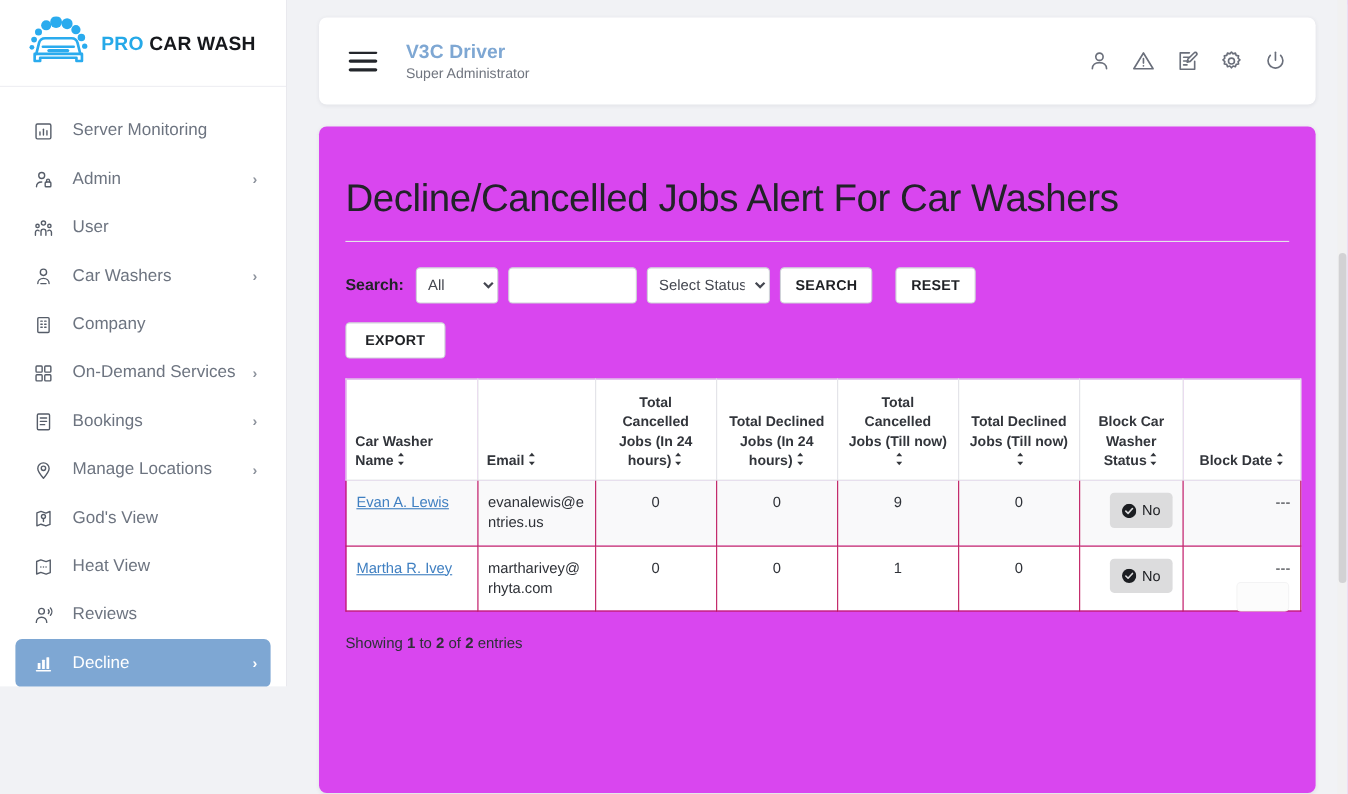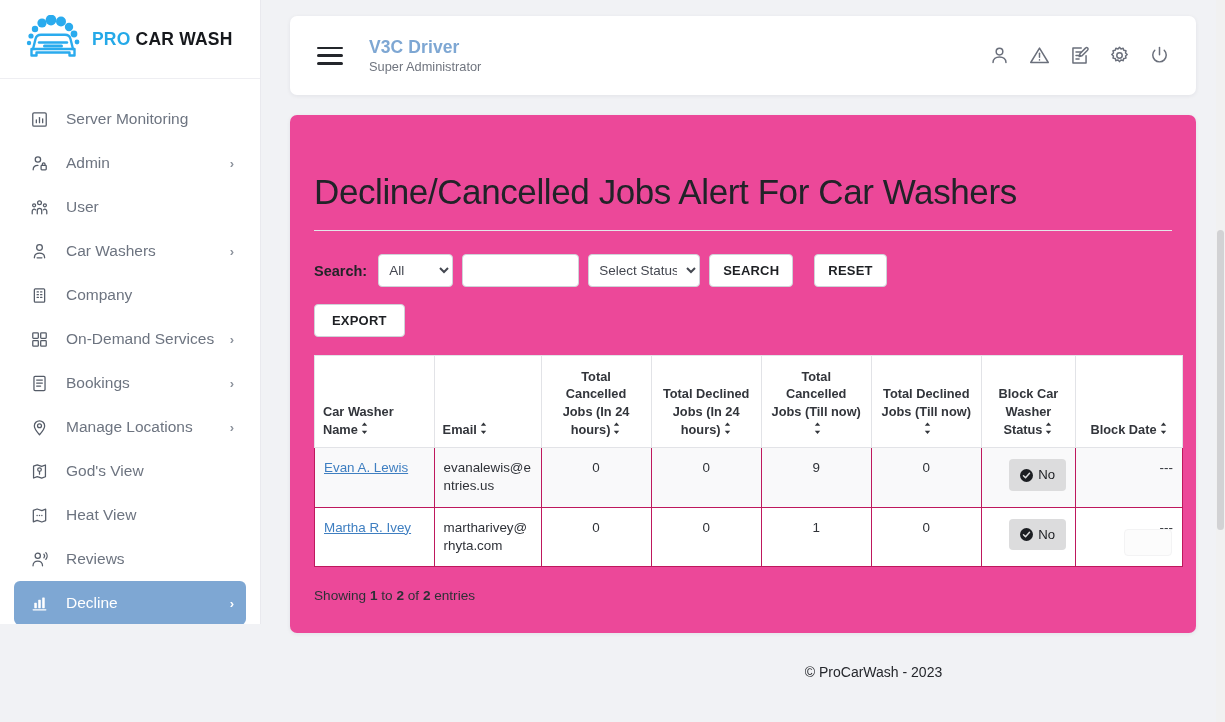--- a/index.html
+++ b/index.html
@@ -85,24 +85,24 @@
   #topbar-title { font-size: 17.5px; font-weight: 700; color: #7ea7d3; letter-spacing:.1px;}
   #topbar-sub { font-size: 12.8px; color: #70757f; margin-top: 2px; }
   #topbar-icons {
     margin-left: auto; margin-right: 26px;
     display: flex; align-items: center; gap: 19px;
   }
   #topbar-icons .ticon { width: 21px; height: 21px; color: #6a6f7b; cursor:pointer; display:block; }
 
   #card {
     position: absolute; left: 29px; top: 111px;
-    width: 906px; height: 518px;
-    background: #ec4899; border-radius: 7px;
+    width: 906px; height: 606px;
+    background: #d946ef; border-radius: 7px;
     box-shadow: 0 1px 4px rgba(25,35,60,.07);
-    padding: 35px 24px 0 24px;
+    padding: 24px 24px 0 24px;
     overflow: hidden;
   }
   #page-title {
     font-size: 35px; font-weight: 400; color: #212328;
     letter-spacing: -.4px; line-height: 1.1;
     padding-bottom: 18px;
     border-bottom: 1px solid #e4e5e9;
   }
 
   #filters {
@@ -532,21 +532,18 @@
         <span>to</span>
         <b>2</b>
         <span>of</span>
         <b>2</b>
         <span>entries</span>
       </div>
 
       <div id="pager-ghost"></div>
     </div>
 
-    <div id="footer">
-      <span>© ProCarWash - 2023</span>
-    </div>
   </section>
 
   <div id="scrollbar-track">
     <div id="scrollbar-thumb"></div>
   </div>
 </div>
 
 </body></html>

